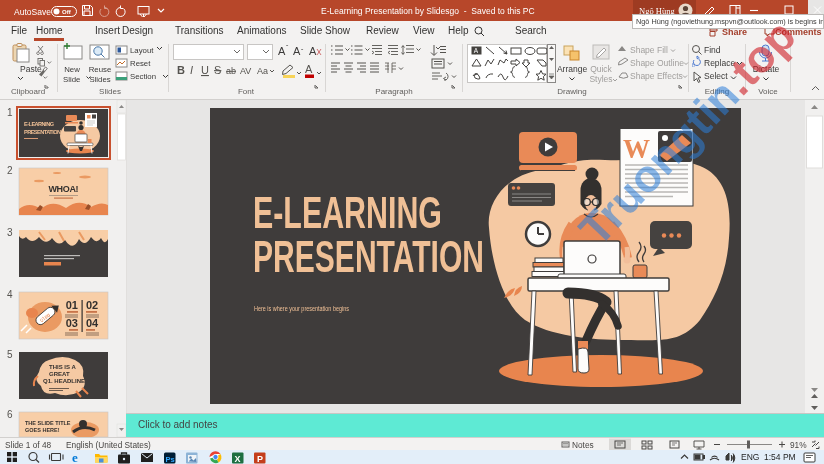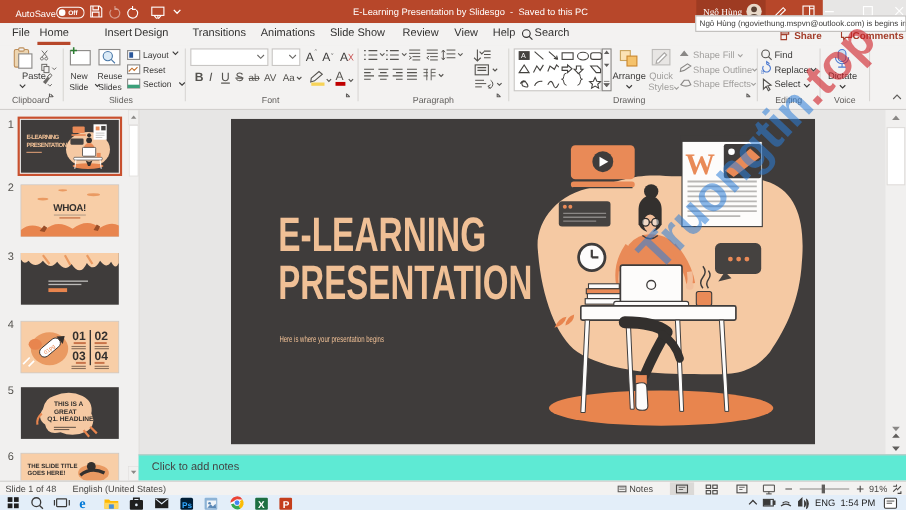--- a/index.html
+++ b/index.html
@@ -1,20 +1,20 @@
 <!DOCTYPE html>
 <html><head>
 <meta charset="utf-8">
 <style>
 * { margin:0; padding:0; box-sizing:border-box; }
 html,body { width:824px; height:464px; overflow:hidden; font-family:"Liberation Sans",sans-serif; }
 #app { position:relative; width:824px; height:464px; background:#E7E6E5; }
 .abs { position:absolute; }
 
-#titlebar { position:absolute; left:0; top:0; width:748px; height:21px; background:#B7472A; color:#fff; }
+#titlebar { position:absolute; left:0; top:0; width:808px; height:21px; background:#B7472A; color:#fff; }
 #titlebar .t { position:absolute; font-size:9px; top:6px; white-space:nowrap; }
 
 #menubar { position:absolute; left:0; top:21px; width:824px; height:20px; background:#F3F2F1; font-size:10px; color:#323130; }
 #menubar .mi { position:absolute; top:4px; white-space:nowrap; }
 
 #ribbon { position:absolute; left:0; top:41px; width:824px; height:59px; background:#F3F2F1; border-bottom:1px solid #D2D0CE; }
 
 #main { position:absolute; left:0; top:100px; width:824px; height:337px; background:#E7E6E5; }
 #panel { position:absolute; left:0; top:0; width:126px; height:337px; background:#F1F0EF; }
 #notes { position:absolute; left:126px; top:413px; width:698px; height:24px; background:#5eead4; border-top:1px solid #C8C6C4; font-size:10px; color:#444; }
@@ -81,21 +81,21 @@
     <span class="mi" style="left:175px;">Transitions</span>
     <span class="mi" style="left:237px;">Animations</span>
     <span class="mi" style="left:300px;">Slide Show</span>
     <span class="mi" style="left:366px;">Review</span>
     <span class="mi" style="left:413px;">View</span>
     <span class="mi" style="left:448px;">Help</span>
     <svg class="abs" style="left:474px;top:5px;" width="11" height="11" viewBox="0 0 11 11">
         <circle cx="4.5" cy="4.5" r="3.5" fill="none" stroke="#323130"></circle>
         <path d="M7 7 l3 3" stroke="#323130" fill="none"></path>
       </svg>
-    <span class="mi" style="left:486px;">Search</span>
+    <span class="mi" style="left:515px;">Search</span>
     <svg class="abs" style="left:709px;top:5px;" width="115" height="12" viewBox="0 0 115 12">
       <g fill="#A33E2B">
         <path d="M1 3 h7 v2 h-7 z M1 5.5 h5 v4.5 h-5 z" fill="none" stroke="#A33E2B"></path>
         <text x="13" y="9" font-size="9" font-weight="bold">Share</text>
         <path d="M56 2 h9 v6 h-5 l-2 2 v-2 h-2 z" fill="none" stroke="#A33E2B"></path>
         <text x="66" y="9" font-size="9" font-weight="bold">Comments</text>
       </g>
     </svg>
   </div>
   <div id="ribbon">

